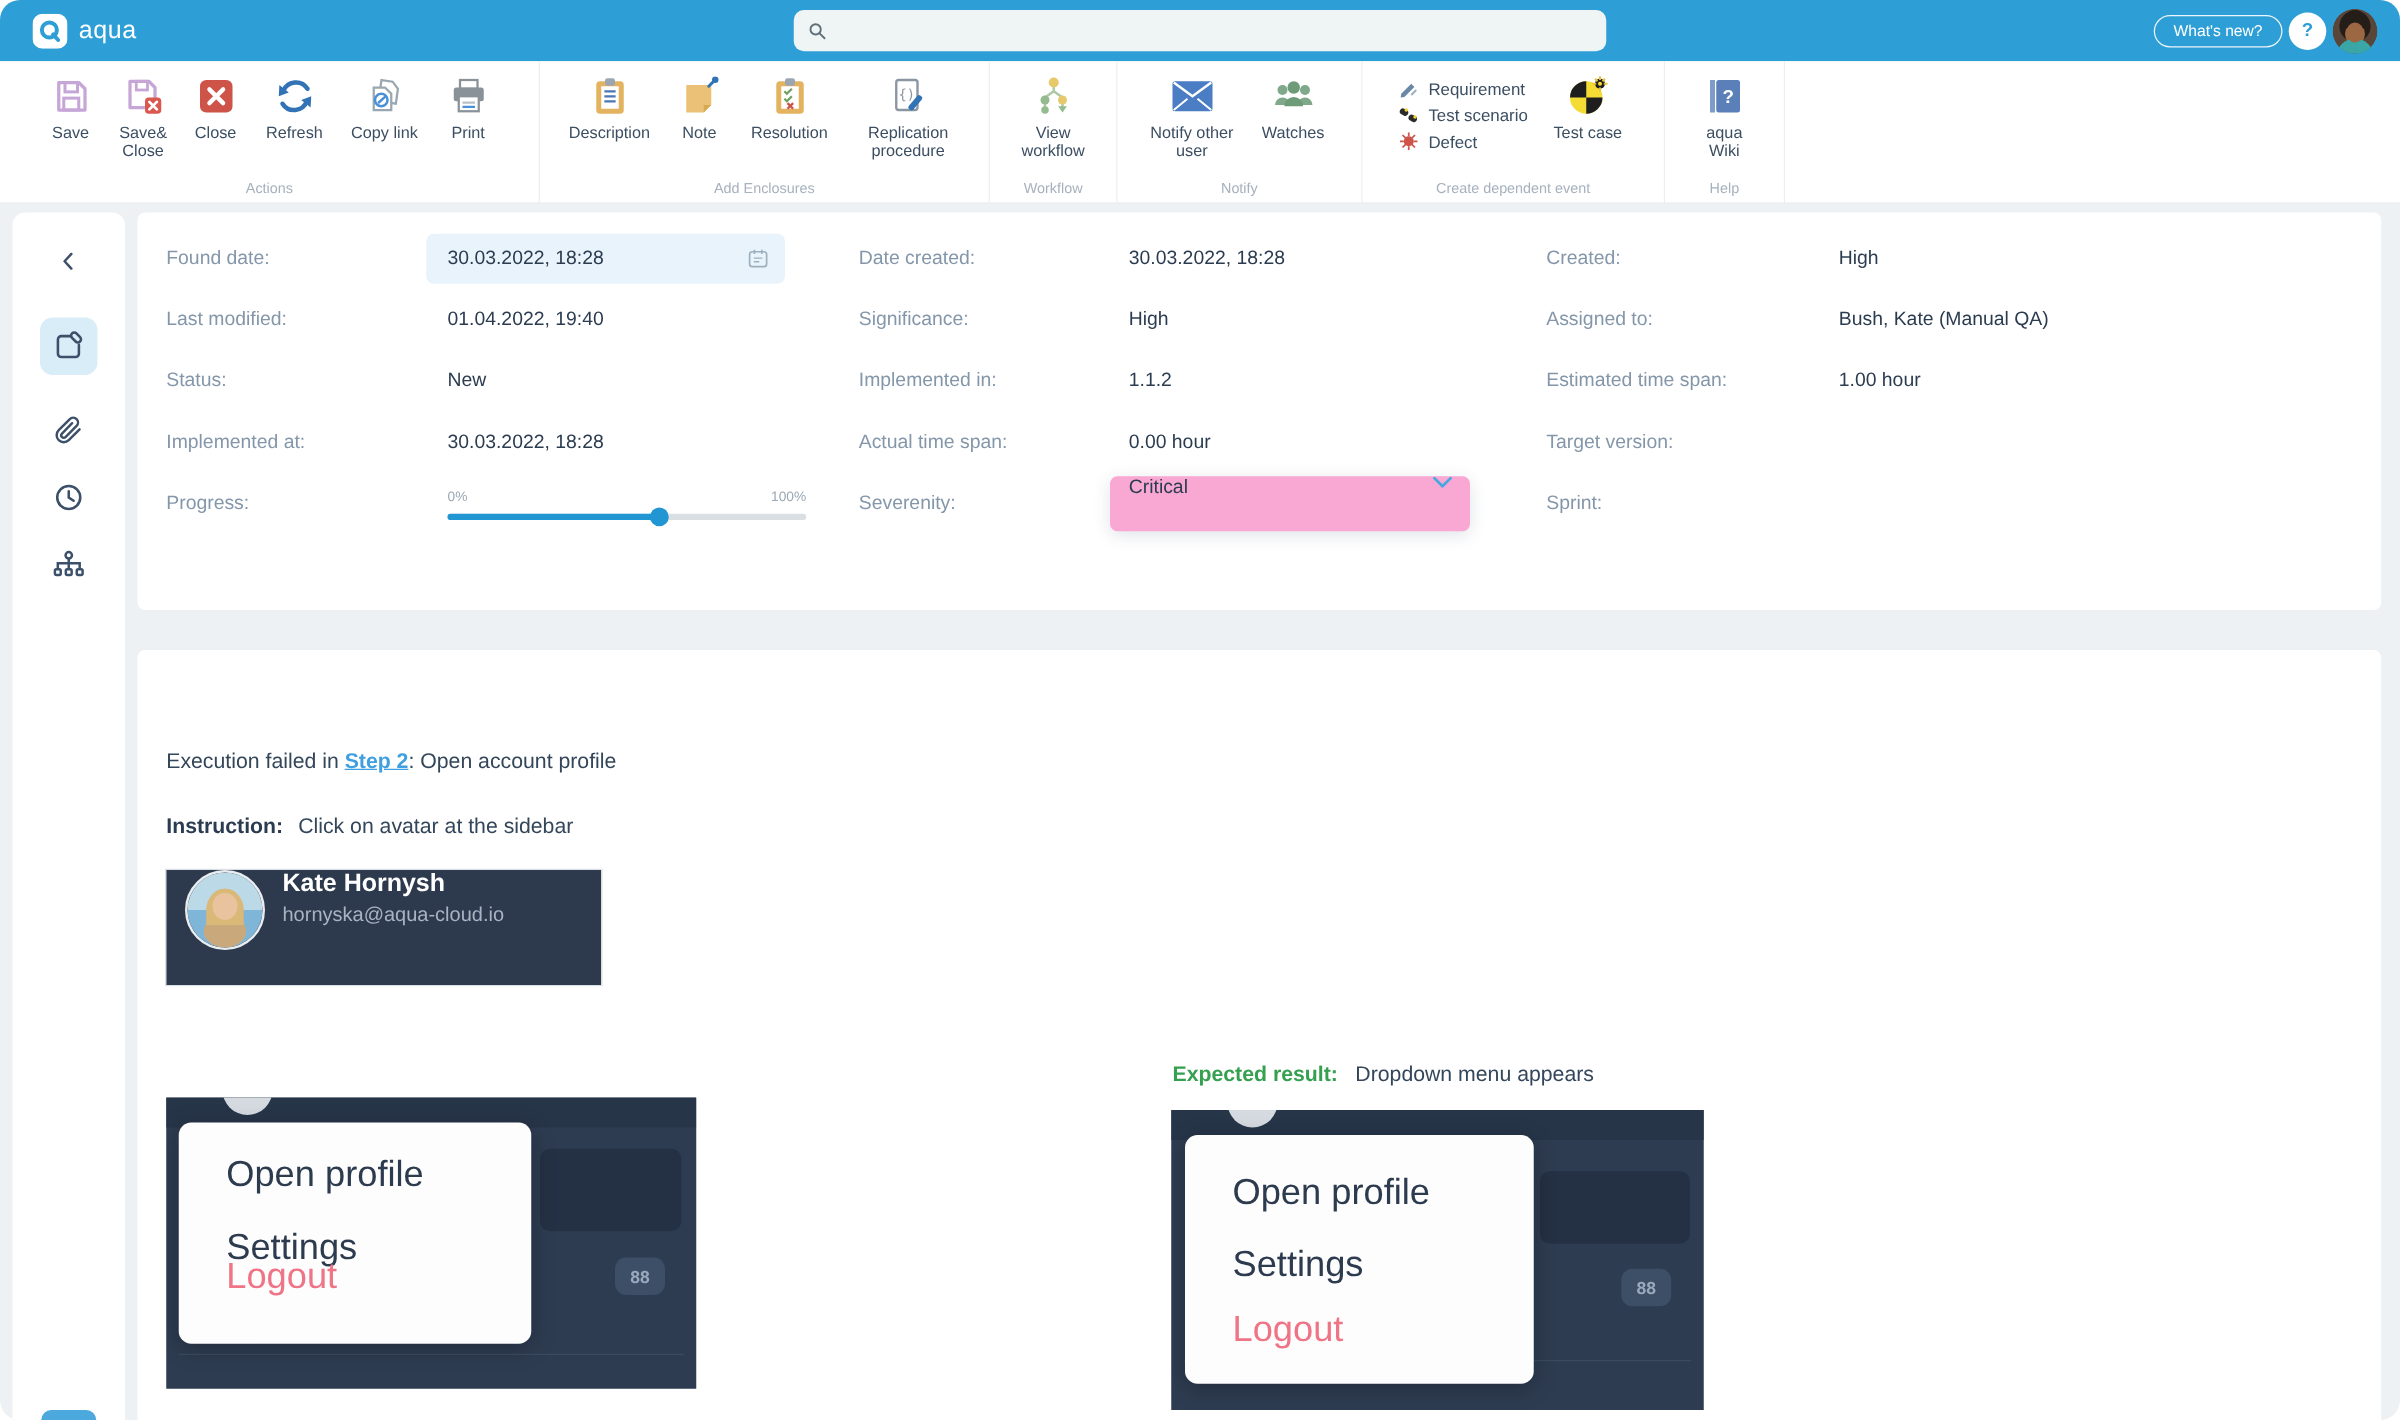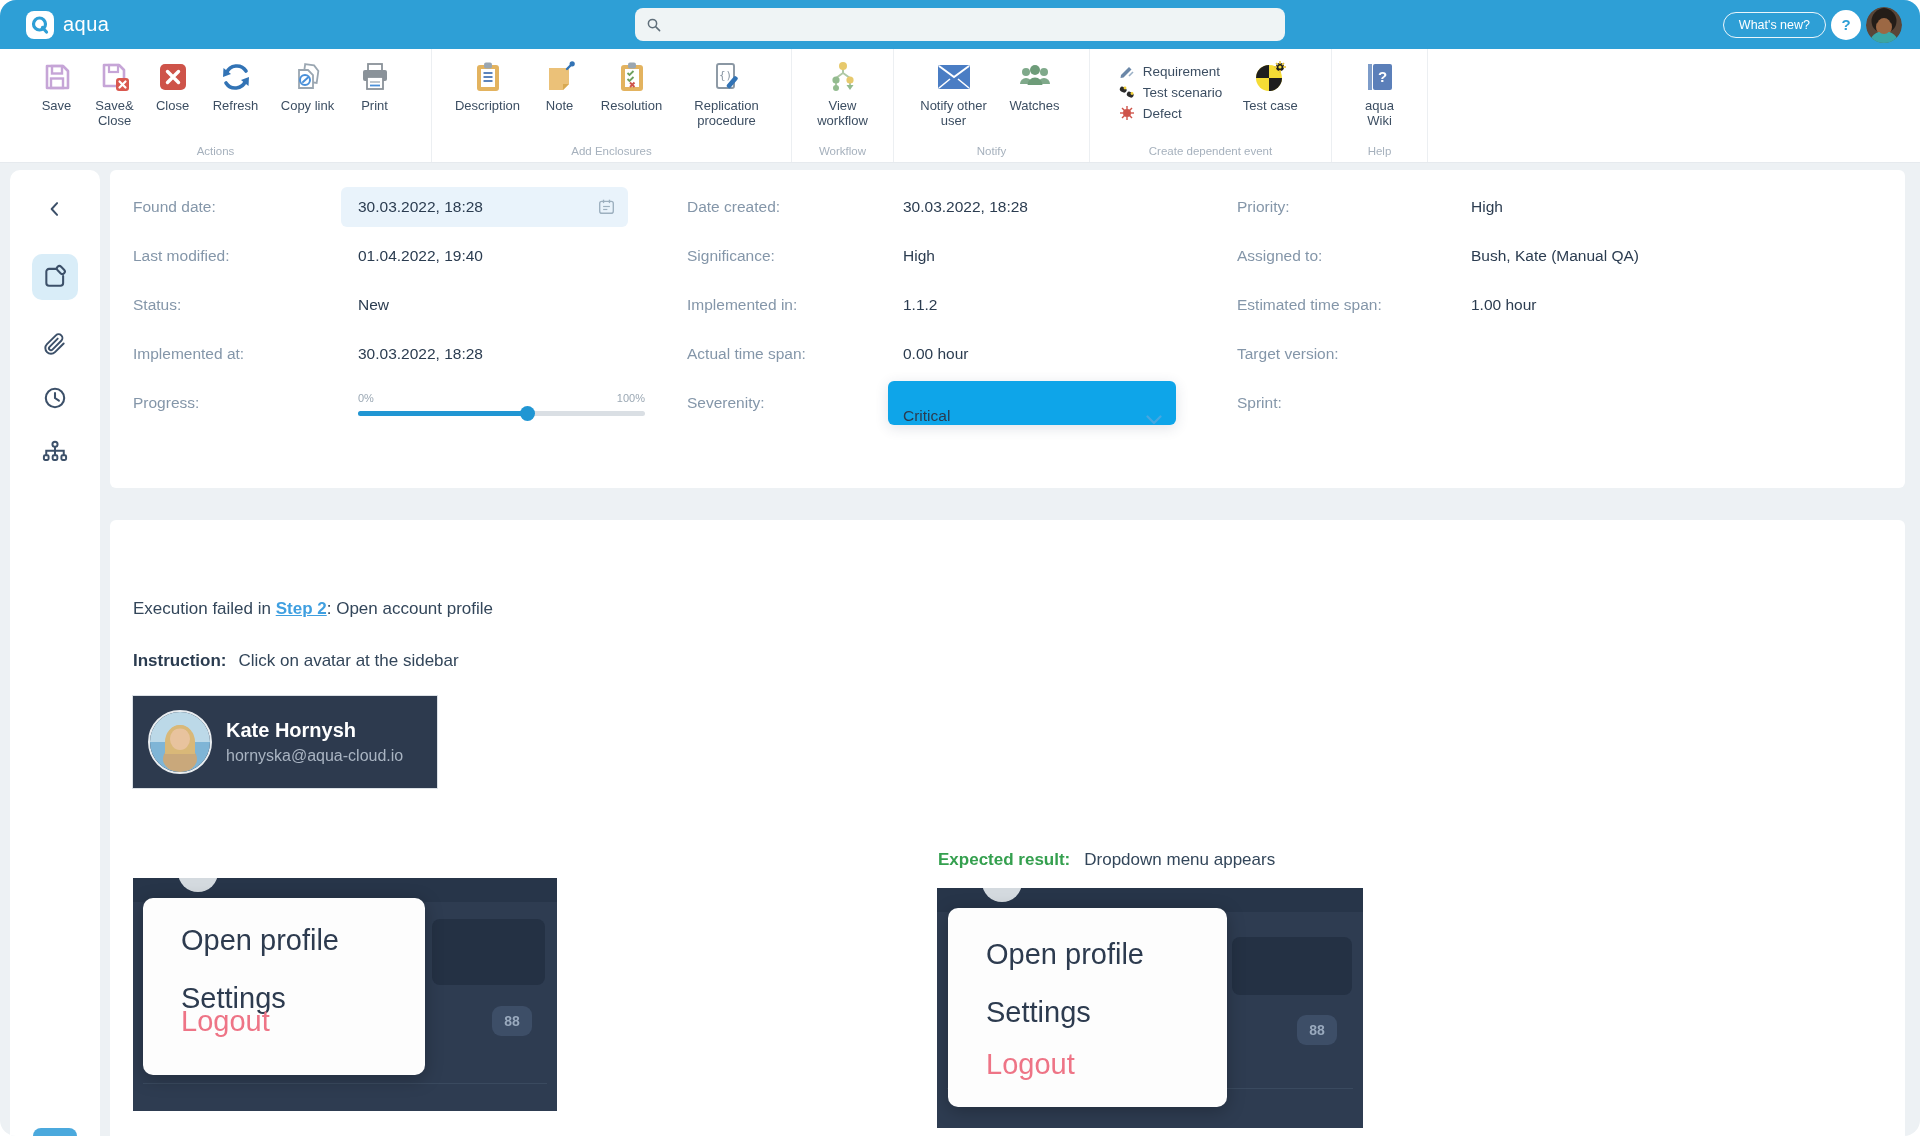--- a/index.html
+++ b/index.html
@@ -52,32 +52,32 @@
   .fcol1 .flabel { width:172px; } .fcol2 .flabel { width:180px; } .fcol3 .flabel { width:198px; }
   .fvalue { font-size:15.5px; color:#2B3C50; padding-left:17px; }
   .fcol2 .fvalue, .fcol3 .fvalue { padding-left:0; }
   .date-box { display:flex; align-items:center; justify-content:space-between; width:287px; height:40px; background:#E9F3FB; border-radius:6px; padding:0 13px 0 17px; cursor:text; }
   .date-box .fvalue { padding-left:0; }
   .slider-wrap { width:287px; position:relative; padding-top:2px; }
   .slider-scale { display:flex; justify-content:space-between; font-size:11px; color:#9BA8B4; margin-bottom:7px; }
   .slider-track { position:relative; height:5px; background:#DADFE4; border-radius:3px; cursor:pointer; }
   .slider-fill { position:absolute; left:0; top:0; height:5px; background:#2196D3; border-radius:3px; }
   .slider-thumb { position:absolute; top:-5px; width:15px; height:15px; background:#2196D3; border-radius:50%; transform:translateX(-7px); cursor:grab; }
-  .dropdown { display:flex; align-items:flex-end; justify-content:space-between; width:288px; height:44px; background:#0ea5e9; border-radius:6px; box-shadow:0 3px 14px rgba(40,60,90,.14); padding:0 14px 0 15px; margin-left:-15px; cursor:pointer; }
+  .dropdown { display:flex; align-items:flex-start; justify-content:space-between; width:288px; height:44px; background:#f9a8d4; border-radius:6px; box-shadow:0 3px 14px rgba(40,60,90,.14); padding:0 14px 0 15px; margin-left:-15px; cursor:pointer; }
   .dropdown .fvalue { padding-left:0; }
 
   
   .desc-card { position:absolute; left:110px; right:15px; top:520px; height:640px; background:#fff; border-radius:6px; }
   .dline { position:absolute; left:23px; font-size:17px; color:#33465A; }
   .dline a { color:#3F9FE0; text-decoration:underline; cursor:pointer; }
   .line1 { top:42px; } .line2 { top:79px; }
   .line2 a { font-weight:bold; }
   .instr { top:131px; }
   .bold-dark { font-weight:bold; color:#2B3C50; margin-right:12px; }
-  .profile-card { position:absolute; left:23px; top:176px; width:304px; height:92px; background:#2D3A4E; outline:1px solid #DCE1E6; display:flex; align-items:center; }
+  .profile-card { position:absolute; left:23px; top:176px; width:348px; height:92px; background:#2D3A4E; outline:1px solid #DCE1E6; display:flex; align-items:flex-start; }
   .profile-avatar { width:64px; height:64px; border-radius:50%; margin-left:15px; border:2px solid #E9EDF0; overflow:hidden; flex-shrink:0; }
   .profile-texts { margin-left:14px; }
   .profile-name { color:#fff; font-size:20px; font-weight:bold; }
   .profile-email { color:#A9B4C2; font-size:16px; margin-top:5px; }
   .result-label-row { position:absolute; font-size:17px; color:#33465A; }
   .actual-row { left:23px; top:330px; } .expected-row { left:828px; top:330px; }
   .lbl-red { color:#EF7366; font-weight:bold; margin-right:14px; }
   .lbl-green { color:#35A04F; font-weight:bold; margin-right:14px; }
   .shot { position:absolute; background:#2E3C51; overflow:hidden; }
   .shot-actual { left:23px; top:358px; width:424px; height:233px; }
@@ -481,21 +481,21 @@
           <span class="fvalue">Critical</span>
           <svg width="16" height="10" viewBox="0 0 16 10">
               <polyline points="1.5,1.5 8,8 14.5,1.5" fill="none" stroke="#47A7E0" stroke-width="2.2" stroke-linecap="round" stroke-linejoin="round"></polyline>
             </svg>
         </div>
       </div>
     </div>
 
     <div class="fcol fcol3">
       <div class="frow">
-        <span class="flabel">Priority:</span>
+        <span class="flabel">Created:</span>
         <span class="fvalue">High</span>
       </div>
       <div class="frow">
         <span class="flabel">Assigned to:</span>
         <span class="fvalue">Bush, Kate (Manual QA)</span>
       </div>
       <div class="frow">
         <span class="flabel">Estimated time span:</span>
         <span class="fvalue">1.00 hour</span>
       </div>

